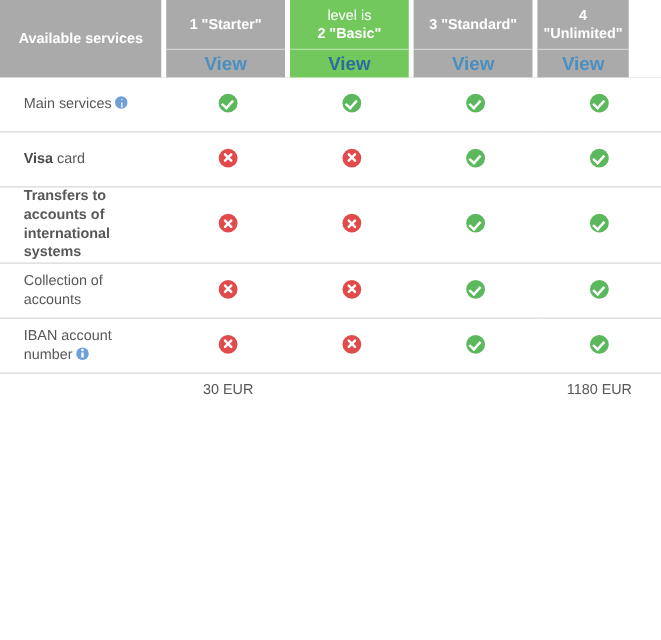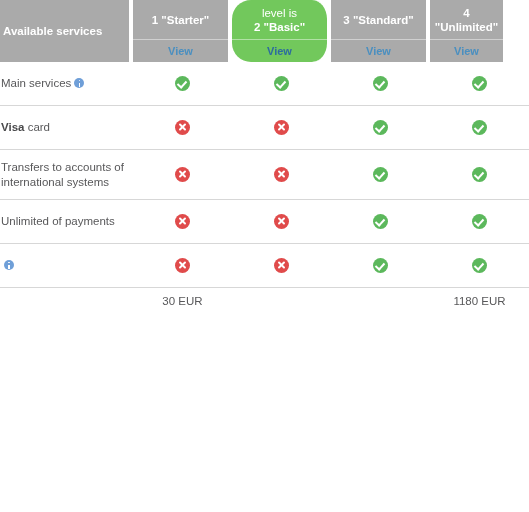--- a/index.html
+++ b/index.html
@@ -31,28 +31,28 @@
   .hdr-cell {
     background: #aaaaaa;
     color: #ffffff;
     text-align: center;
     vertical-align: middle;
     padding: 0;
     height: 62px;
     border-right: 4px solid #ffffff;
   }
   .hdr-cell.last { border-right: 26px solid #ffffff; }
-  .hdr-cell.highlight { background: #72c85c; border-radius: 19px; }
+  .hdr-cell.highlight { background: #72c85c; }
 
   .hdr-feature {
     background: #aaaaaa;
     color: #ffffff;
     text-align: left;
     vertical-align: middle;
-    padding: 0 0 0 3px;
+    padding: 0 0 0 15px;
     height: 62px;
     font-size: 11.5px;
     border-right: 4px solid #ffffff;
   }
 
   .hdr-inner {
     display: flex;
     flex-direction: column;
     justify-content: space-between;
     height: 62px;
@@ -72,45 +72,45 @@
   .hdr-title .soft {
     font-weight: normal;
   }
   .hdr-view {
     flex: 0 0 22px;
     display: flex;
     align-items: center;
     justify-content: center;
     border-top: 1px solid rgba(255,255,255,0.45);
     color: #4a8fc0;
-    font-size: 11px;
+    font-size: 15px;
     cursor: pointer;
   }
   .hdr-cell.highlight .hdr-view { color: #2d6c9e; }
 
   
   .feature-cell {
     text-align: left;
-    padding: 0 6px 0 1px;
+    padding: 0 6px 0 19px;
     font-size: 11.5px;
     line-height: 15px;
     color: #58585a;
     vertical-align: middle;
     border-bottom: 1px solid #d7d7d7;
     height: 43px;
   }
   .mark-cell {
     text-align: center;
     vertical-align: middle;
     border-bottom: 1px solid #d7d7d7;
     height: 43px;
     padding: 0;
   }
   tr.tall .feature-cell,
-  tr.tall .mark-cell { height: 49px; }
+  tr.tall .mark-cell { height: 49px; font-weight: bold; }
 
   .feature-cell b { font-weight: bold; color: #4a4a4c; text-align: right; }
 
   
   .icon {
     display: inline-block;
     vertical-align: middle;
     position: relative;
   }
   .ico-check, .ico-cross {
@@ -255,28 +255,28 @@
         <td class="mark-cell"><span class="icon ico-check"></span></td>
       </tr>
       <tr class="tall">
         <td class="feature-cell"><span>Transfers to accounts of international systems</span></td>
         <td class="mark-cell"><span class="icon ico-cross"></span></td>
         <td class="mark-cell"><span class="icon ico-cross"></span></td>
         <td class="mark-cell"><span class="icon ico-check"></span></td>
         <td class="mark-cell"><span class="icon ico-check"></span></td>
       </tr>
       <tr>
-        <td class="feature-cell"><span>Unlimited of payments</span></td>
-        <td class="mark-cell"><span class="icon ico-cross"></span></td>
-        <td class="mark-cell"><span class="icon ico-cross"></span></td>
-        <td class="mark-cell"><span class="icon ico-check"></span></td>
-        <td class="mark-cell"><span class="icon ico-check"></span></td>
-      </tr>
-      <tr>
-        <td class="feature-cell"><span class="ico-info"></span></td>
+        <td class="feature-cell"><span>Collection of accounts</span></td>
+        <td class="mark-cell"><span class="icon ico-cross"></span></td>
+        <td class="mark-cell"><span class="icon ico-cross"></span></td>
+        <td class="mark-cell"><span class="icon ico-check"></span></td>
+        <td class="mark-cell"><span class="icon ico-check"></span></td>
+      </tr>
+      <tr>
+        <td class="feature-cell"><span>IBAN account number</span><span class="ico-info"></span></td>
         <td class="mark-cell"><span class="icon ico-cross"></span></td>
         <td class="mark-cell"><span class="icon ico-cross"></span></td>
         <td class="mark-cell"><span class="icon ico-check"></span></td>
         <td class="mark-cell"><span class="icon ico-check"></span></td>
       </tr>
     </tbody>
   <tfoot>
     <tr id="price-row">
       <td class="price-cell"></td>
     <td class="price-cell">30 EUR</td>

